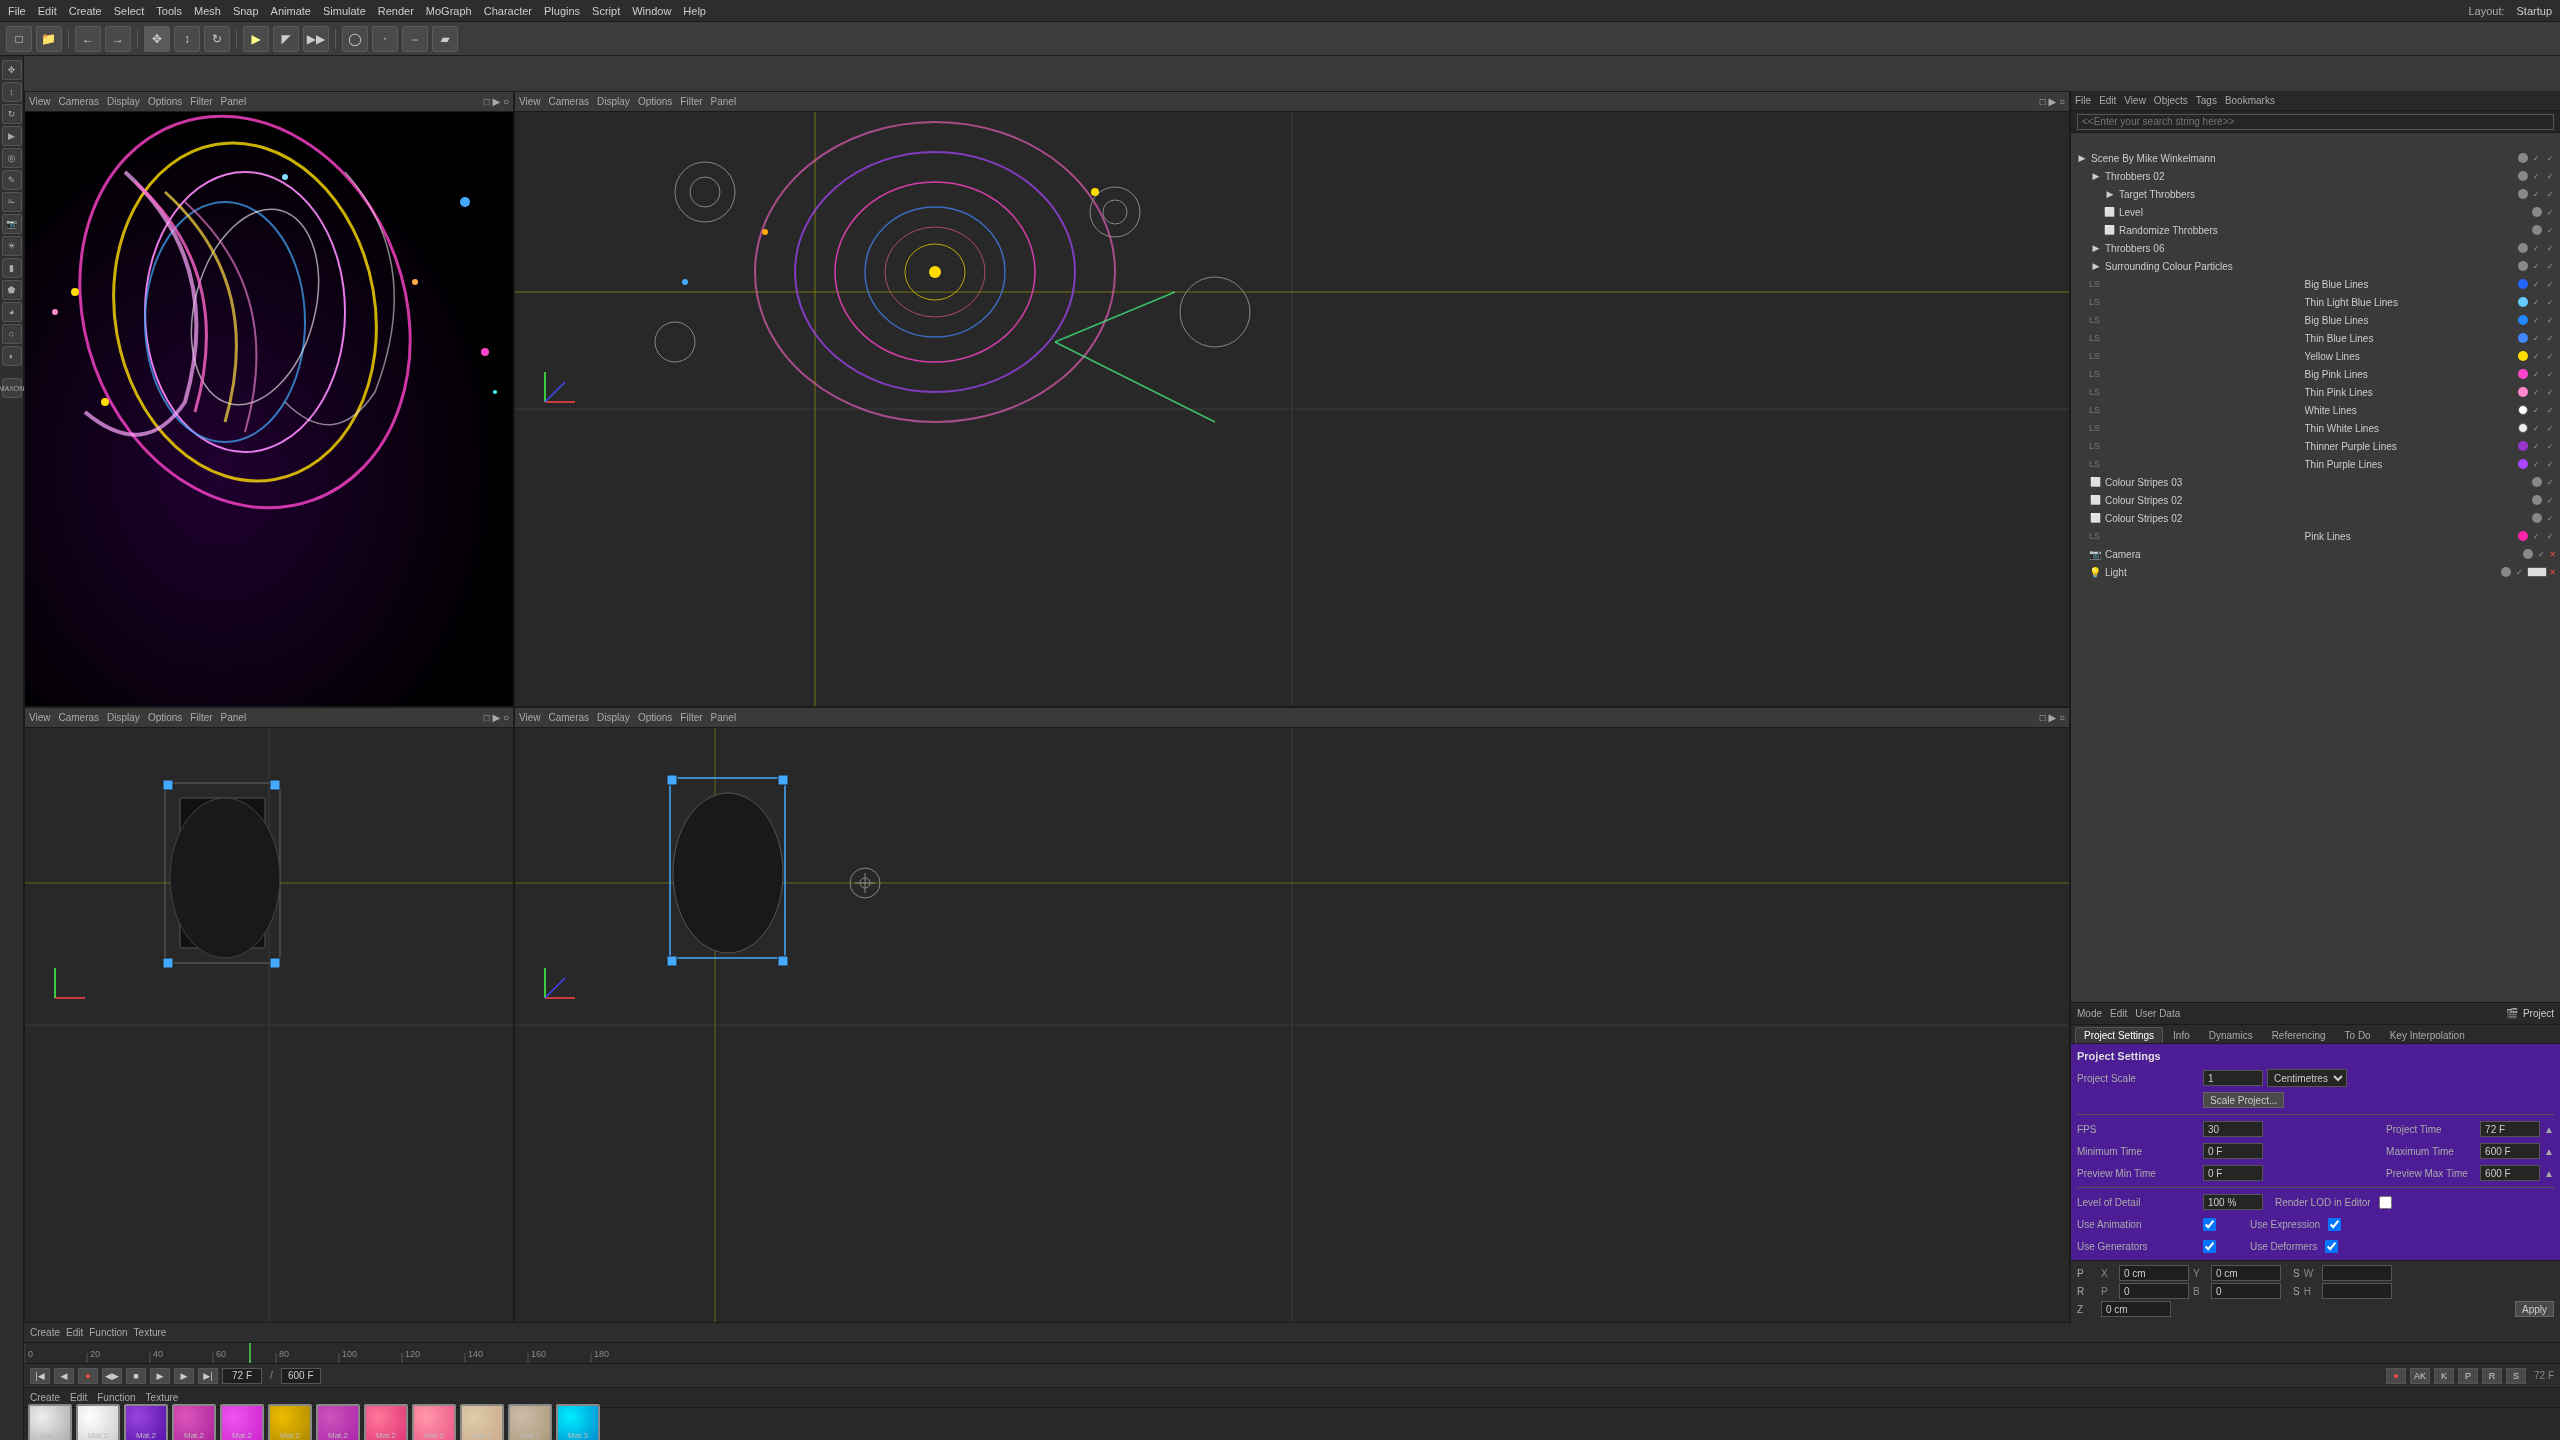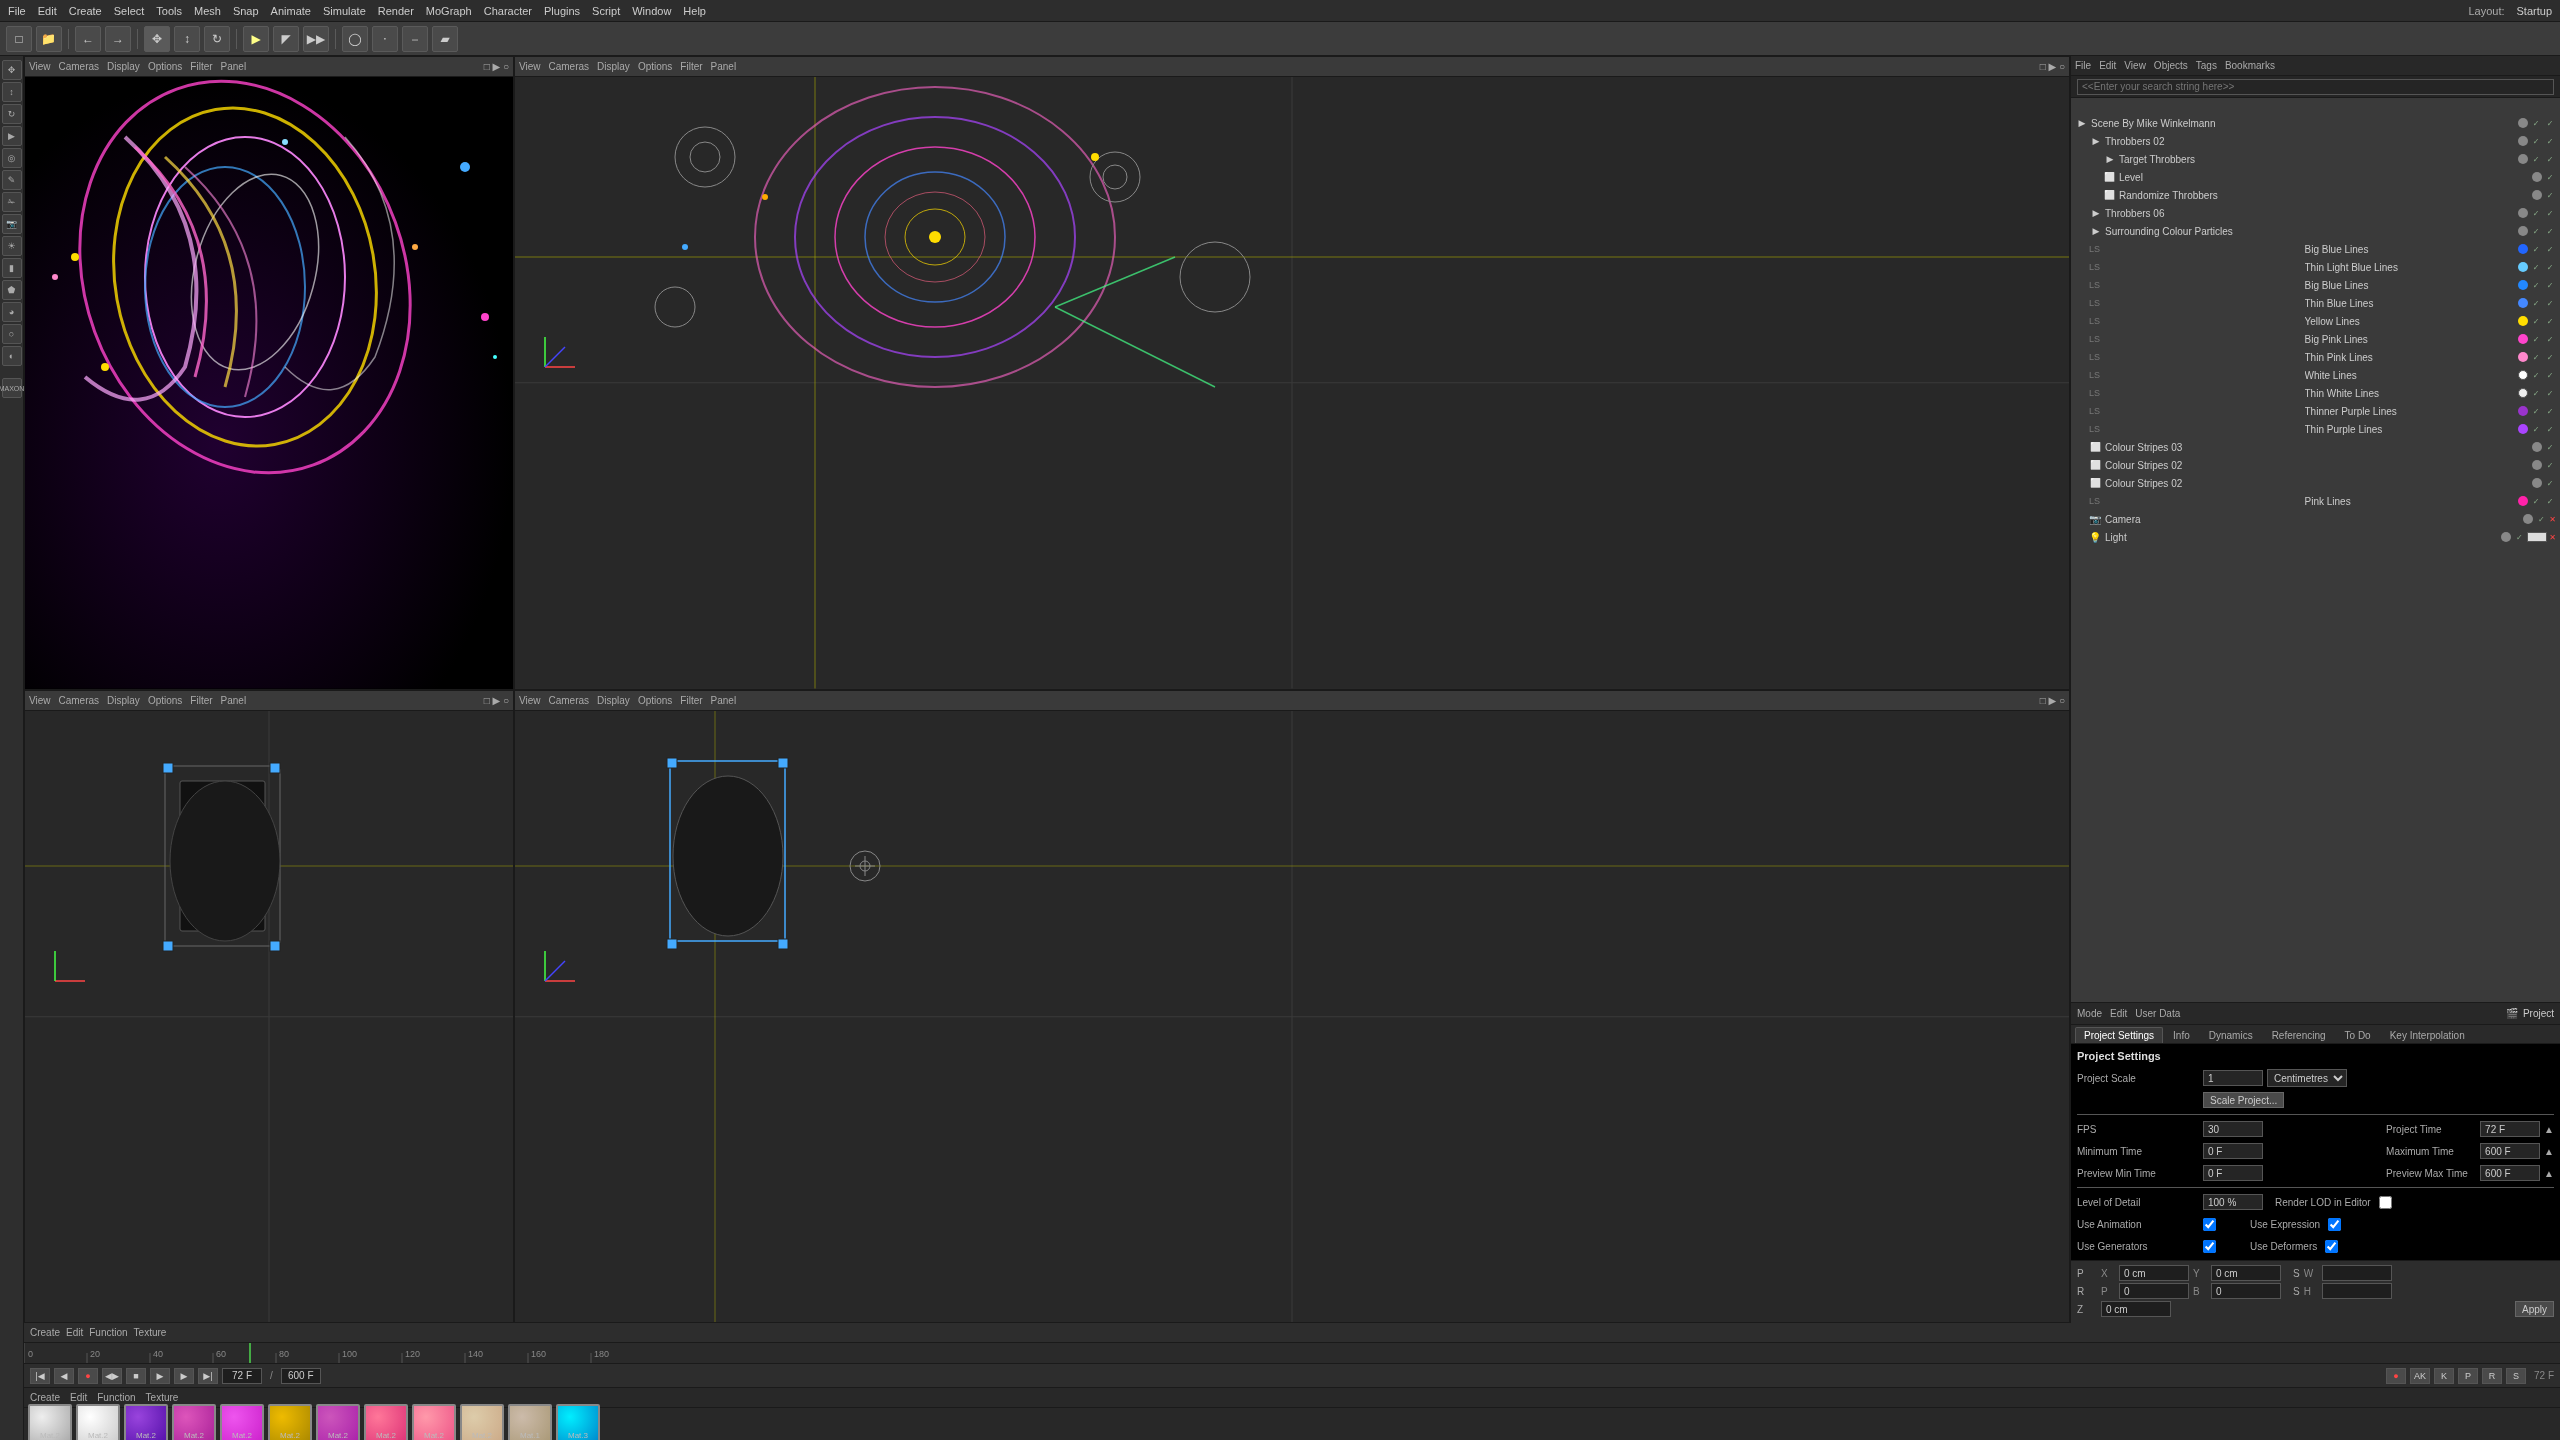--- a/index.html
+++ b/index.html
@@ -223,21 +223,21 @@
       justify-content: center;
       font-size: 8px;
       color: #8a8;
     }
 
     
     #props-panel {
       height: 320px;
       display: flex;
       flex-direction: column;
-      background: #000000;
+      background: #4c1d95;
     }
     #props-tabs {
       display: flex;
       background: #2a2a2a;
       border-bottom: 1px solid #1a1a1a;
       padding: 2px 4px 0;
       gap: 1px;
     }
     .props-tab {
       padding: 2px 8px;
@@ -501,21 +501,21 @@
     <div class="lt-btn">⬟</div>
     <div class="lt-btn">◕</div>
     <div class="lt-btn">○</div>
     <div class="lt-btn">◐</div>
     <div style="height:8px;"></div>
     <div class="lt-btn" style="font-size:7px;color:#aaa;">MAXON</div>
   </div>
 
   <div style="display:flex; flex:1; flex-direction:column;">
 
-    <div style="display:flex; flex:1; overflow:hidden;">
+    <div style="display:flex; flex:1; overflow:hidden;margin-top:35px;">
 
       <div id="viewport-area">
 
         <div class="viewport" id="vp1">
           <div class="viewport-header">
             <span>View</span>
             <span>Cameras</span>
             <span>Display</span>
             <span>Options</span>
             <span>Filter</span>

